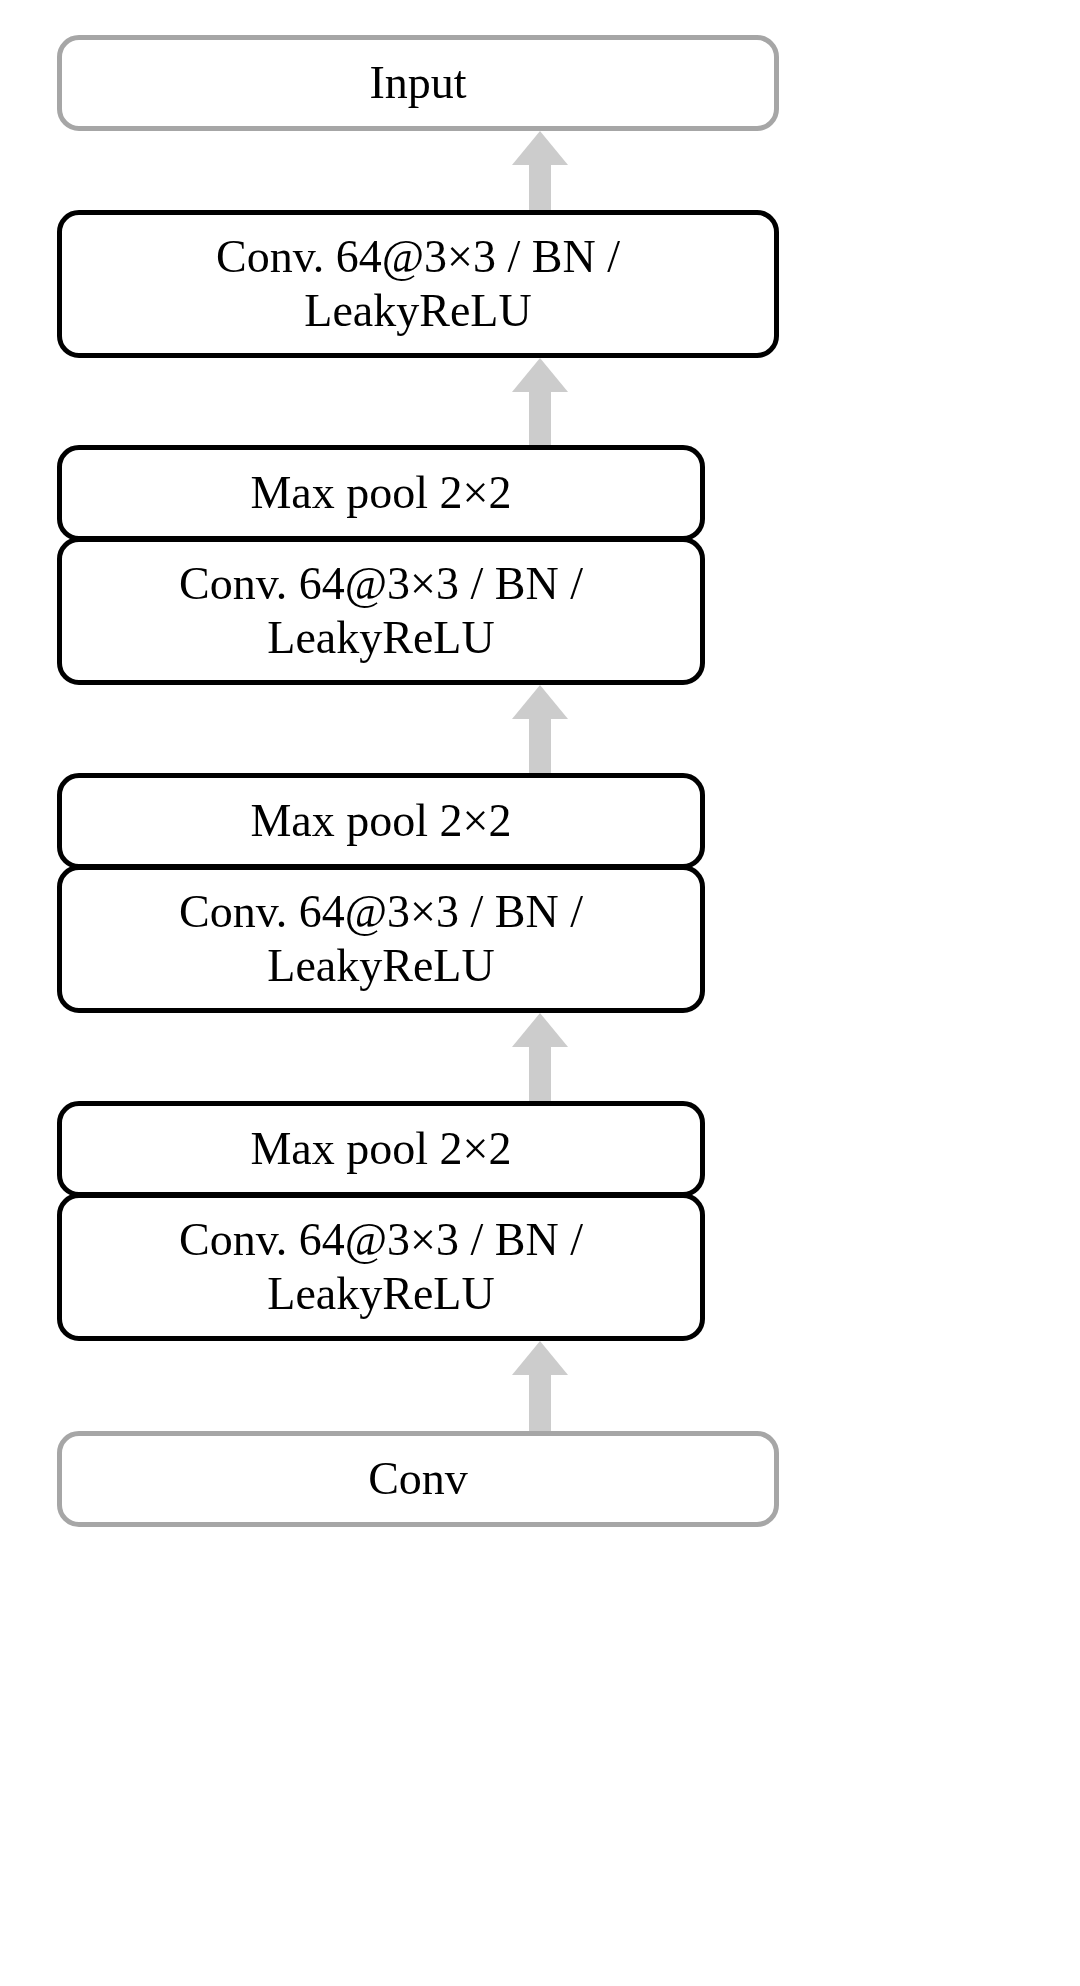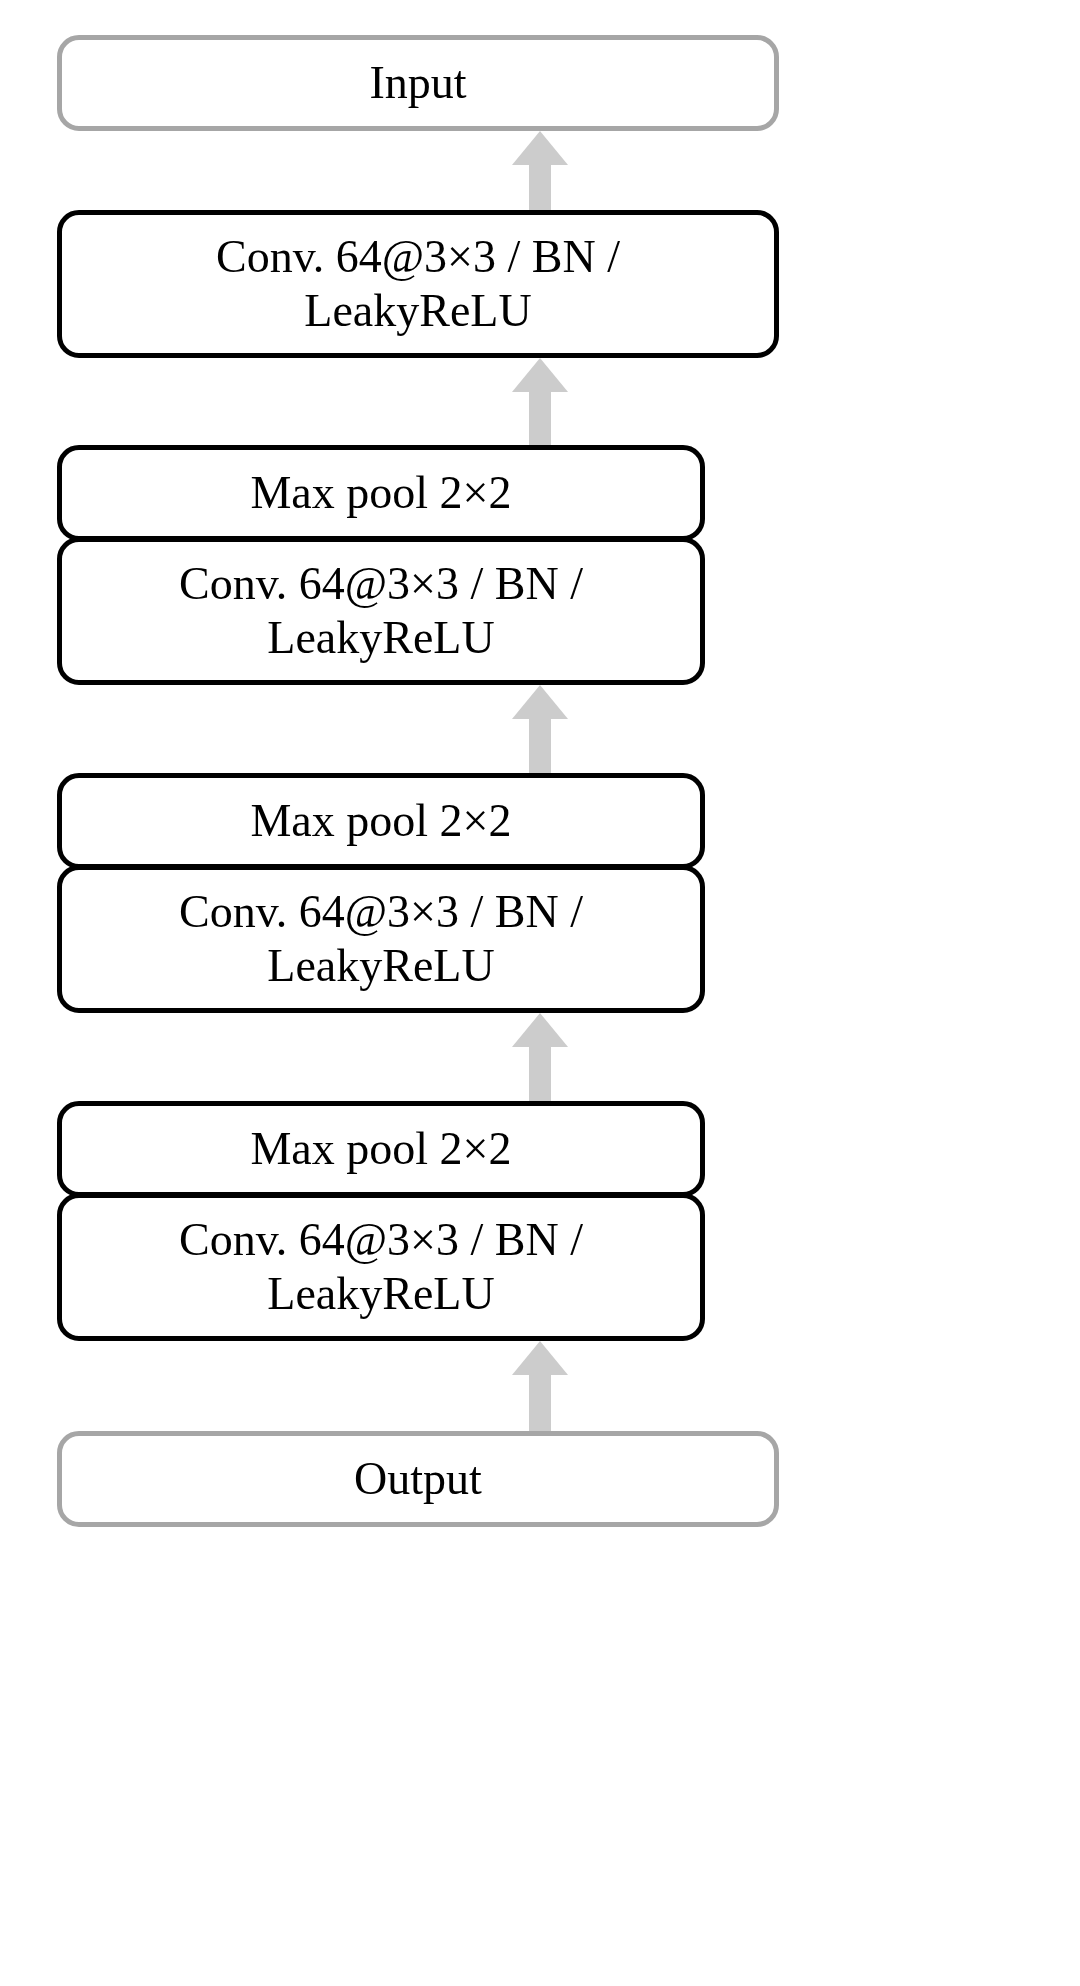--- a/index.html
+++ b/index.html
@@ -153,16 +153,16 @@
 LeakyReLU</span>
     </div>
   </div>
 
   <div class="arrow" style="top:1341px; height:90px;">
     <div class="head"></div>
     <div class="shaft" style="height:56px;"></div>
   </div>
 
   <div class="node terminal" style="top:1431px; height:96px;">
-    <span class="label">Output</span>
+    <span class="label">Conv</span>
   </div>
 
 </div>
 
 </body></html>

